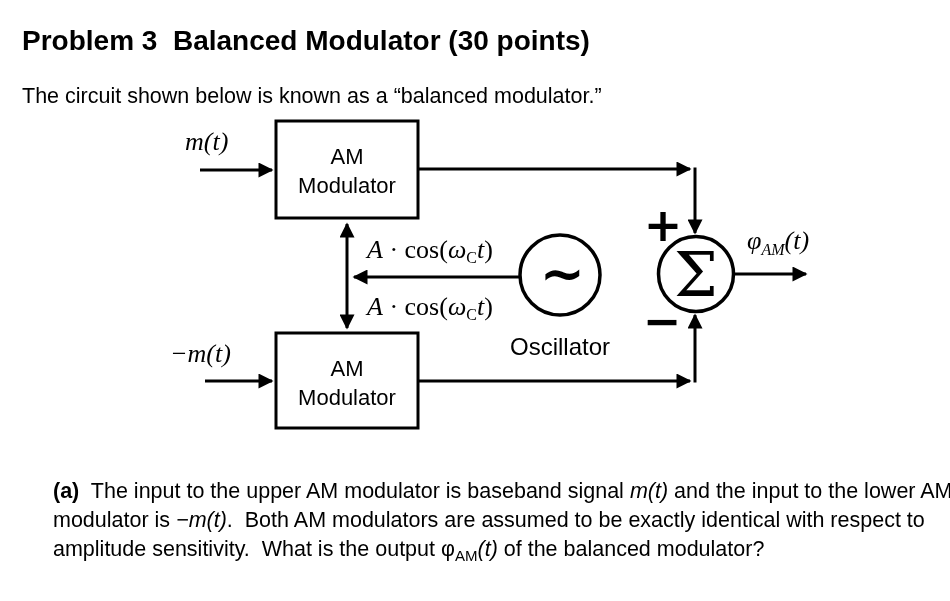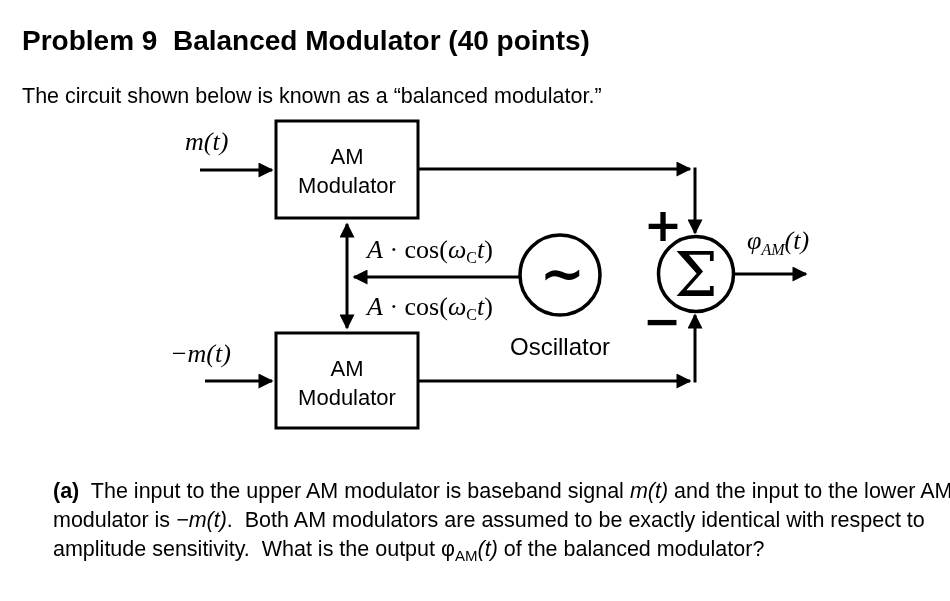--- a/index.html
+++ b/index.html
@@ -24,21 +24,21 @@
   .tilde{font-family:"DejaVu Sans",sans-serif;font-size:54px;font-weight:bold;text-anchor:middle;}
   .sigma{font-family:"DejaVu Serif",serif;font-size:62px;text-anchor:middle;}
   .sign{font-family:"DejaVu Sans",sans-serif;font-size:46px;font-weight:bold;text-anchor:middle;}
   .wire{stroke:#000;stroke-width:3;fill:none;}
   .shape{stroke:#000;stroke-width:3.5;fill:#fff;}
   .box{stroke:#000;stroke-width:3;fill:#fff;}
 </style>
 </head>
 <body>
 
-<h1 class="abs title"><span class="b">Problem 9  Balanced Modulator</span><span> (40 points)</span></h1>
+<h1 class="abs title"><span class="b">Problem 3  Balanced Modulator</span><span> (30 points)</span></h1>
 
 <p class="abs intro">The circuit shown below is known as a “balanced modulator.”</p>
 
 <svg width="950" height="601" viewBox="0 0 950 601">
   <defs>
     <marker id="arr" viewBox="0 0 10 10" refX="9" refY="5" markerWidth="6.5" markerHeight="5" orient="auto">
       <path d="M0 0 L10 5 L0 10 Z" fill="#000"></path>
     </marker>
   </defs>
 

